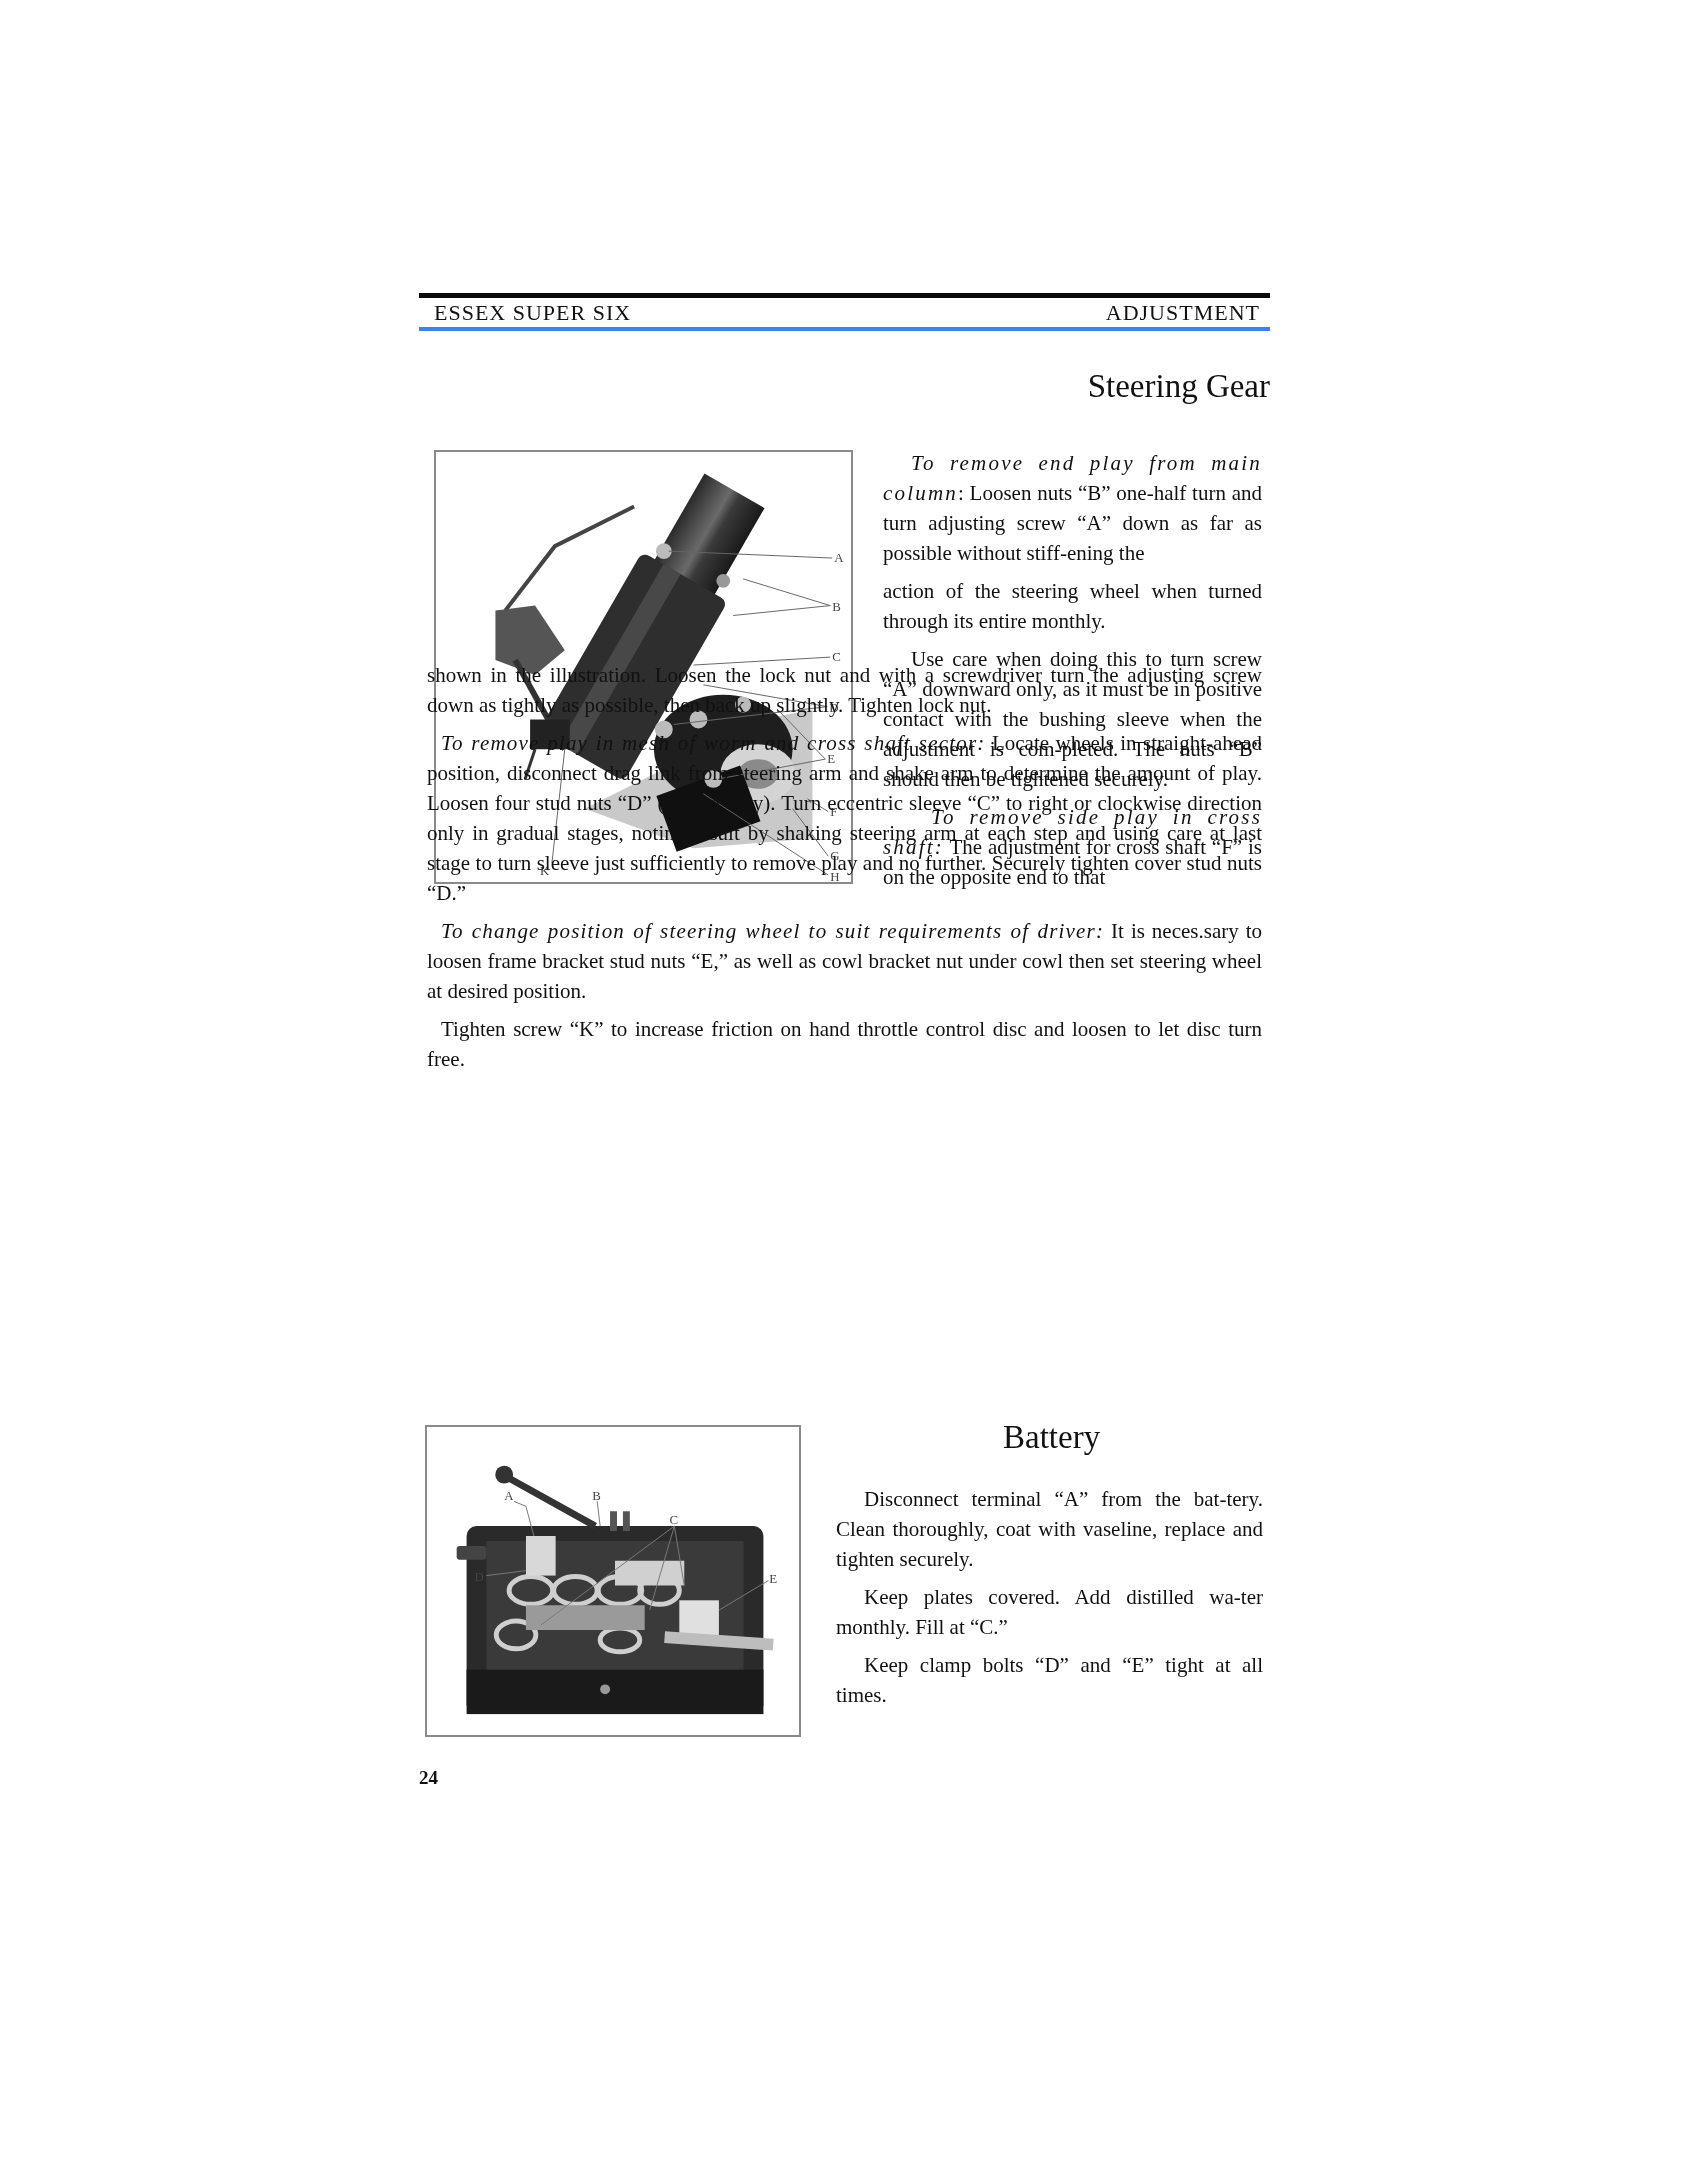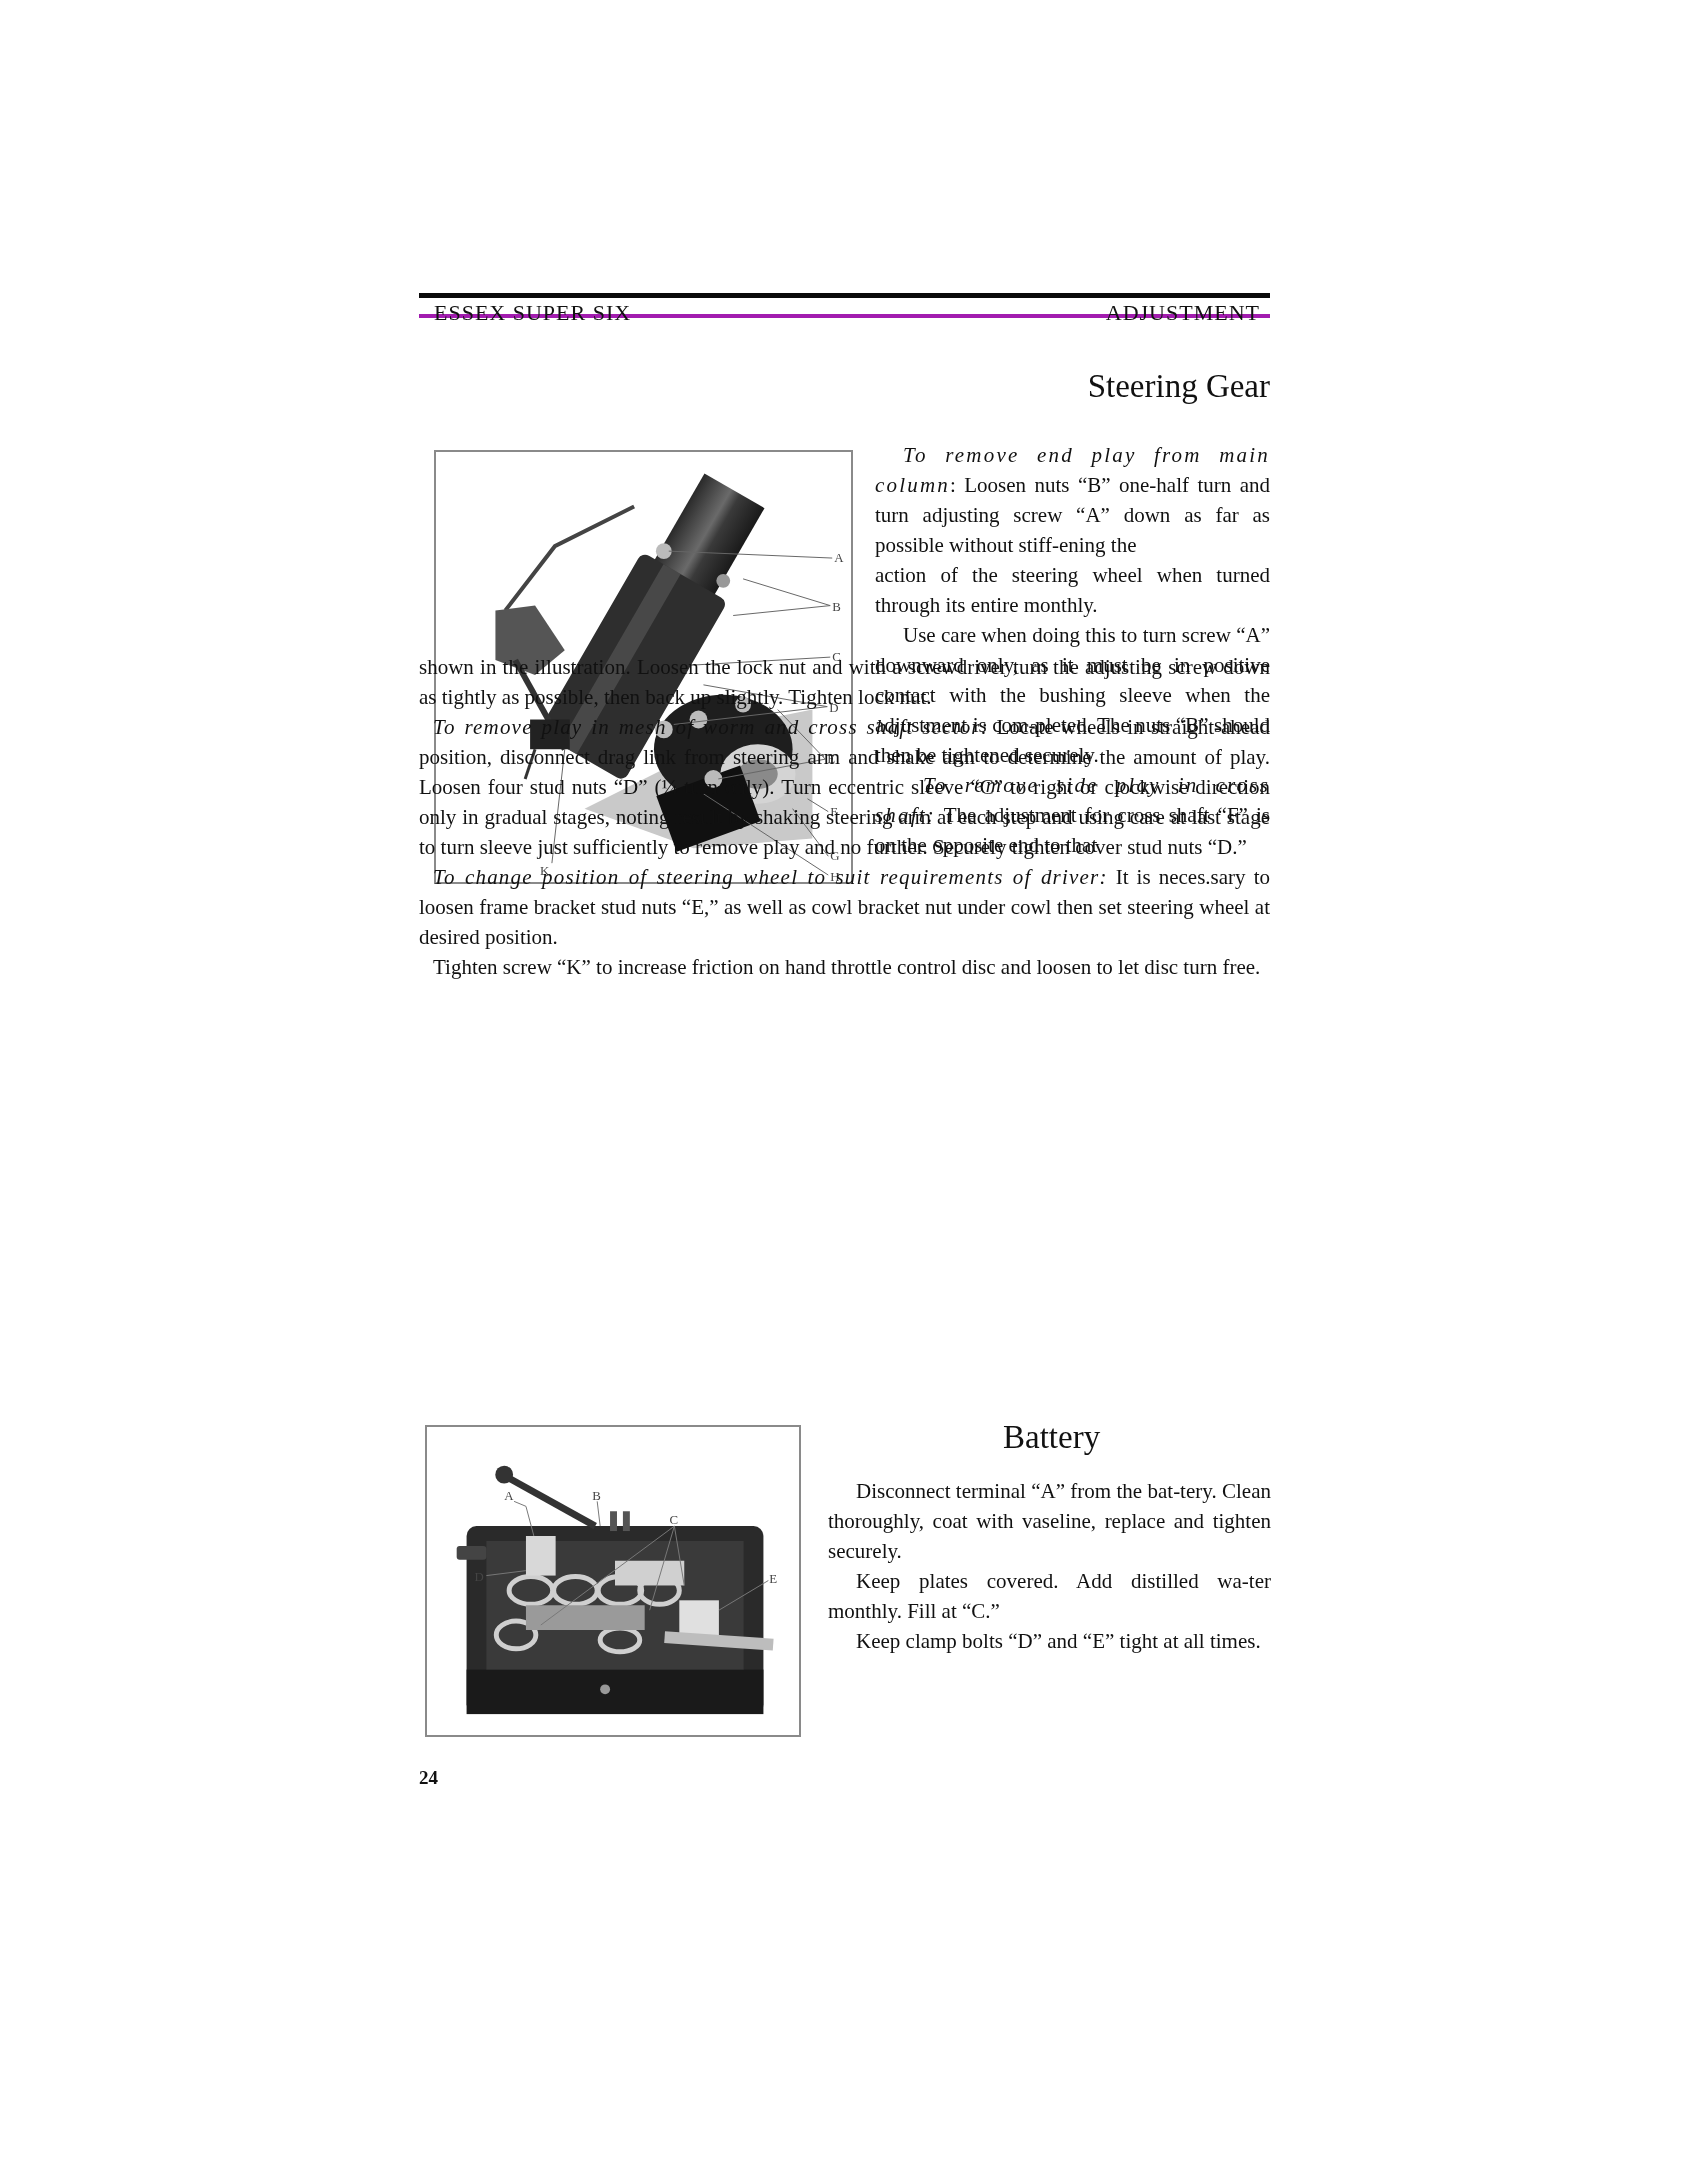--- a/index.html
+++ b/index.html
@@ -13,23 +13,23 @@
   .page {
     position: absolute;
     left: 419px;
     top: 293px;
     width: 851px;
   }
   .running-head {
     position: absolute;
     left: 0; top: 0;
     width: 851px;
-    height: 25px;
+    height: 38px;
     border-top: 5px solid #0a0a0a;
-    border-bottom: 4px solid #a21caf;
+    border-bottom: 4px solid #3b82f6;
   }
   .running-head .left, .running-head .right {
     position: absolute;
     top: 3px;
     font-size: 22px;
     letter-spacing: 1px;
     line-height: 24px;
   }
   .running-head .left { left: 15px; }
   .running-head .right { right: 10px; }
@@ -54,21 +54,21 @@
   #battery-fig { left: 6px; top: 1132px; width: 376px; height: 312px; }
 
   .figure svg { position: absolute; left: 0; top: 0; }
 
   .text {
     position: absolute;
     font-size: 21px;
     line-height: 30px;
     text-align: justify;
   }
-  .text p { margin: 0; }
+  .text p { margin: 8px; }
   .text .indent { text-indent: 28px; }
   .text em { font-style: italic; letter-spacing: 1.2px; }
   .narrow-it em { letter-spacing: 2.2px; }
 
   #steer-right { left: 456px; top: 147px; width: 395px; }
   #steer-full { left: 0; top: 359px; width: 851px; font-family: "Liberation Sans Narrow", "Liberation Serif", serif; }
   #battery-right { left: 409px; top: 1183px; width: 443px; }
 
   .page-number {
     position: absolute;

